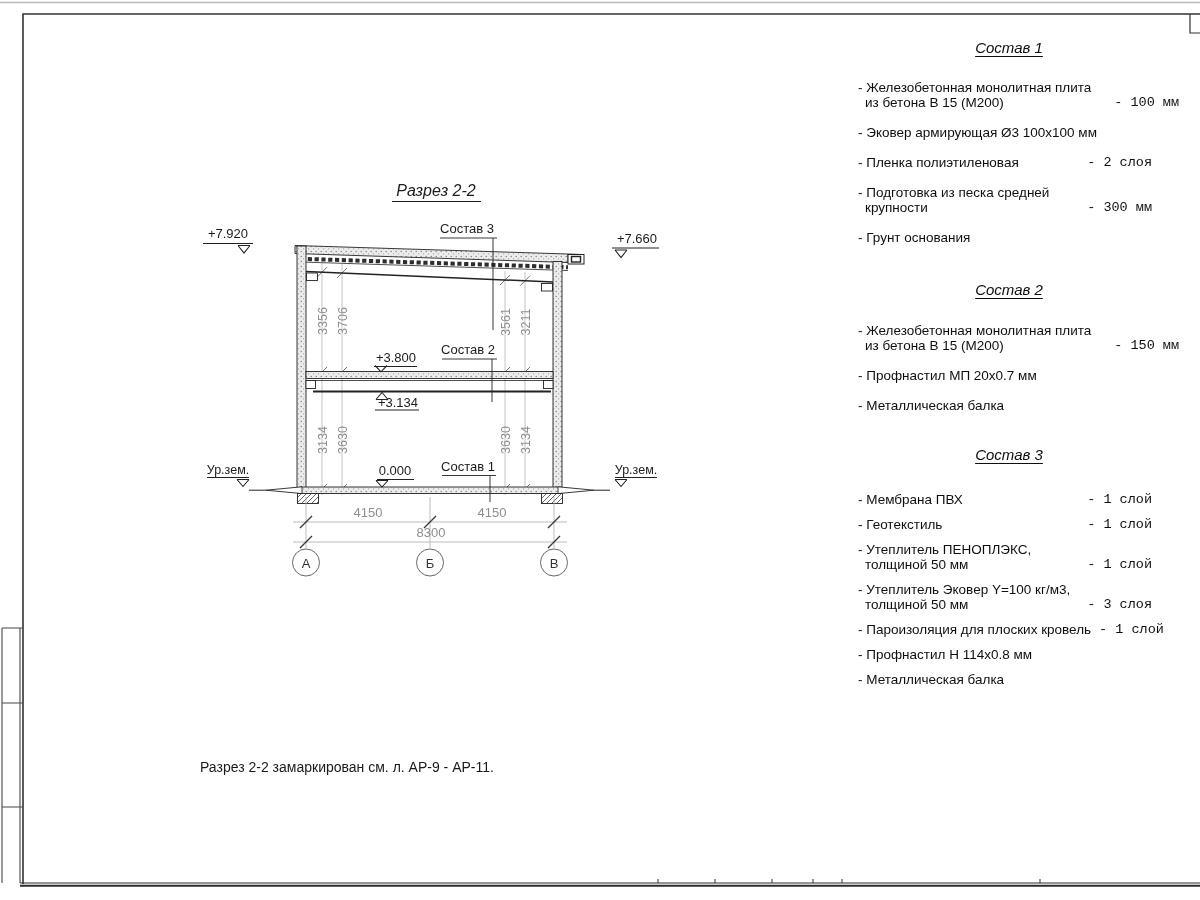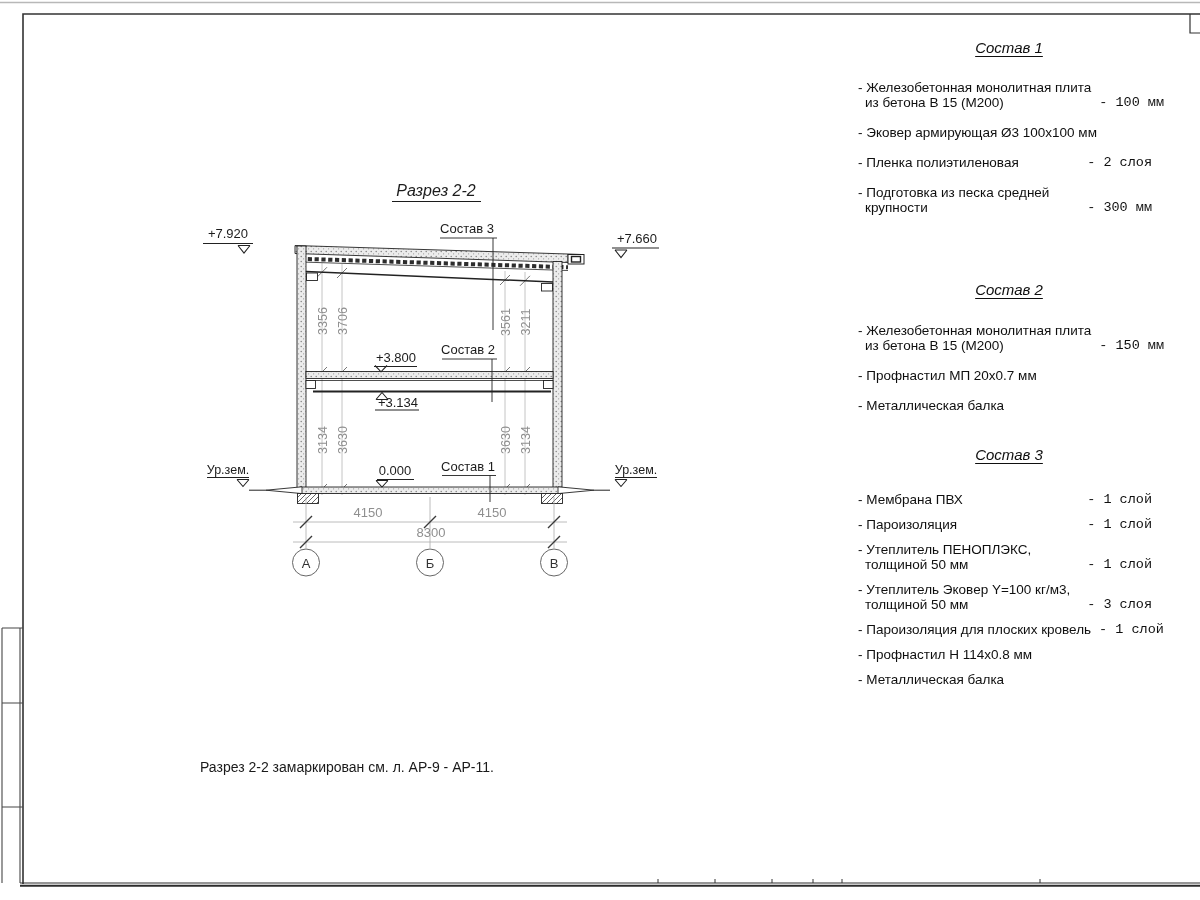--- a/index.html
+++ b/index.html
@@ -5,21 +5,21 @@
   html,body{margin:0;padding:0;background:#fff;}
   #sheet{position:relative;width:1200px;height:900px;background:#ffffff;overflow:hidden;
          font-family:"Liberation Sans","DejaVu Sans",sans-serif;color:#111;}
   #draw-svg{position:absolute;left:0;top:0;}
   .st{font-family:"Liberation Sans","DejaVu Sans",sans-serif;}
   .comp{position:absolute;left:852px;width:300px;font-size:13.5px;line-height:15px;color:#0f0f0f;}
   .chead{font-style:italic;font-size:15px;text-align:center;padding-left:14px;line-height:18px;
          text-decoration:underline;text-underline-offset:3px;}
   .c1 .chead{margin-bottom:23px;} .c2 .chead{margin-bottom:24px;} .c3 .chead{margin-bottom:28px;}
   .item{display:flex;justify-content:space-between;align-items:flex-end;padding-left:6px;}
-  .c1 .item,.c2 .item{margin-bottom:15px;} .c3 .item{margin-bottom:10px;}
+  .c1 .item,.c2 .item{margin-bottom:15px;gap:15px;} .c3 .item{margin-bottom:10px;}
   .nm{white-space:nowrap;}
   .ind{padding-left:7px;}
   .val{white-space:nowrap;padding-left:8px;font-family:Liberation Mono, monospace;}
   #note{position:absolute;left:200px;top:759px;font-size:14px;color:#1a1a1a;text-align:right;}
 </style>
 </head>
 <body>
 
 <div id="sheet">
 
@@ -182,20 +182,23 @@
       <div class="nm">- Пленка полиэтиленовая</div>
       <div class="val">- 2 слоя</div>
     </div>
     <div class="item">
       <div class="nm">
         <div>- Подготовка из песка средней</div>
         <div class="ind">крупности</div>
       </div>
       <div class="val">- 300 мм</div>
     </div>
+    <div class="item">
+      <div class="nm">- Грунт основания</div>
+    </div>
   </div>
 
   <div class="comp c2" style="top:281px">
     <div class="chead">Состав 2</div>
     <div class="item">
       <div class="nm">
         <div>- Железобетонная монолитная плита</div>
         <div class="ind">из бетона В 15 (М200)</div>
       </div>
       <div class="val">- 150 мм</div>
@@ -208,21 +211,21 @@
     </div>
   </div>
 
   <div class="comp c3" style="top:446px">
     <div class="chead">Состав 3</div>
     <div class="item">
       <div class="nm">- Мембрана ПВХ</div>
       <div class="val">- 1 слой</div>
     </div>
     <div class="item">
-      <div class="nm">- Пароизоляция</div>
+      <div class="nm">- Геотекстиль</div>
       <div class="val">- 1 слой</div>
     </div>
     <div class="item">
       <div class="nm">
         <div>- Утеплитель ПЕНОПЛЭКС,</div>
         <div class="ind">толщиной 50 мм</div>
       </div>
       <div class="val">- 1 слой</div>
     </div>
     <div class="item">

